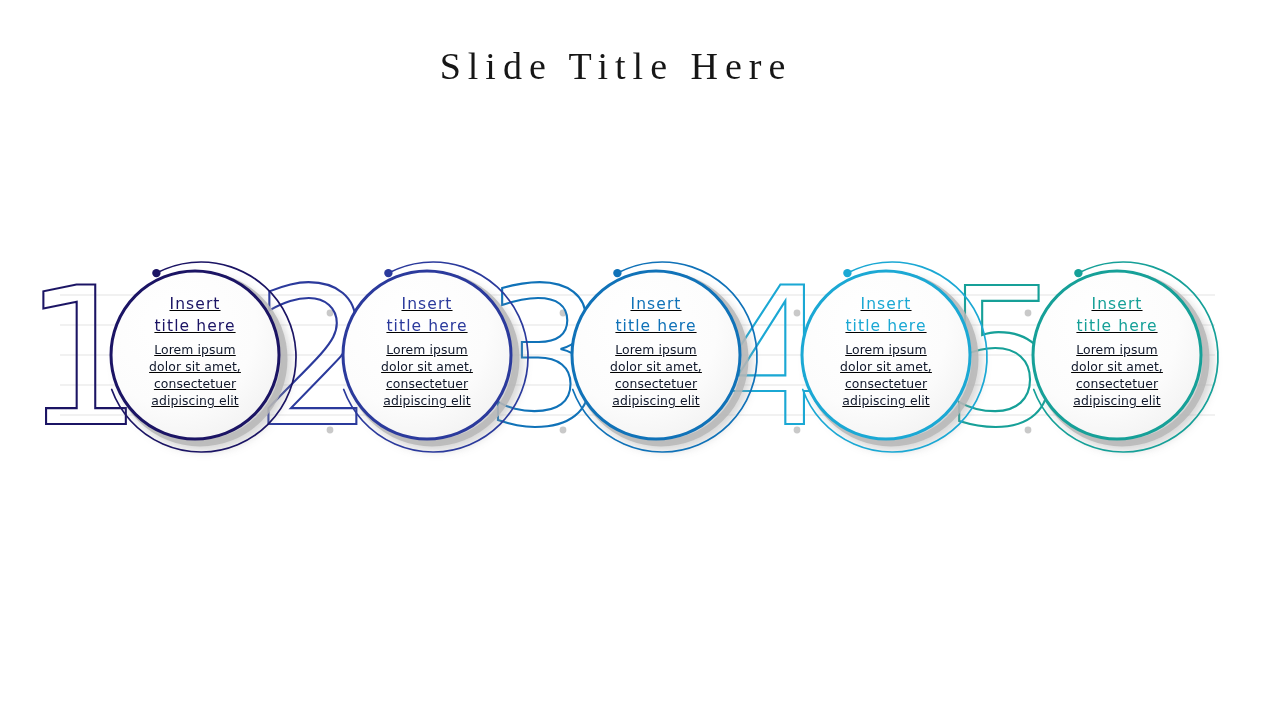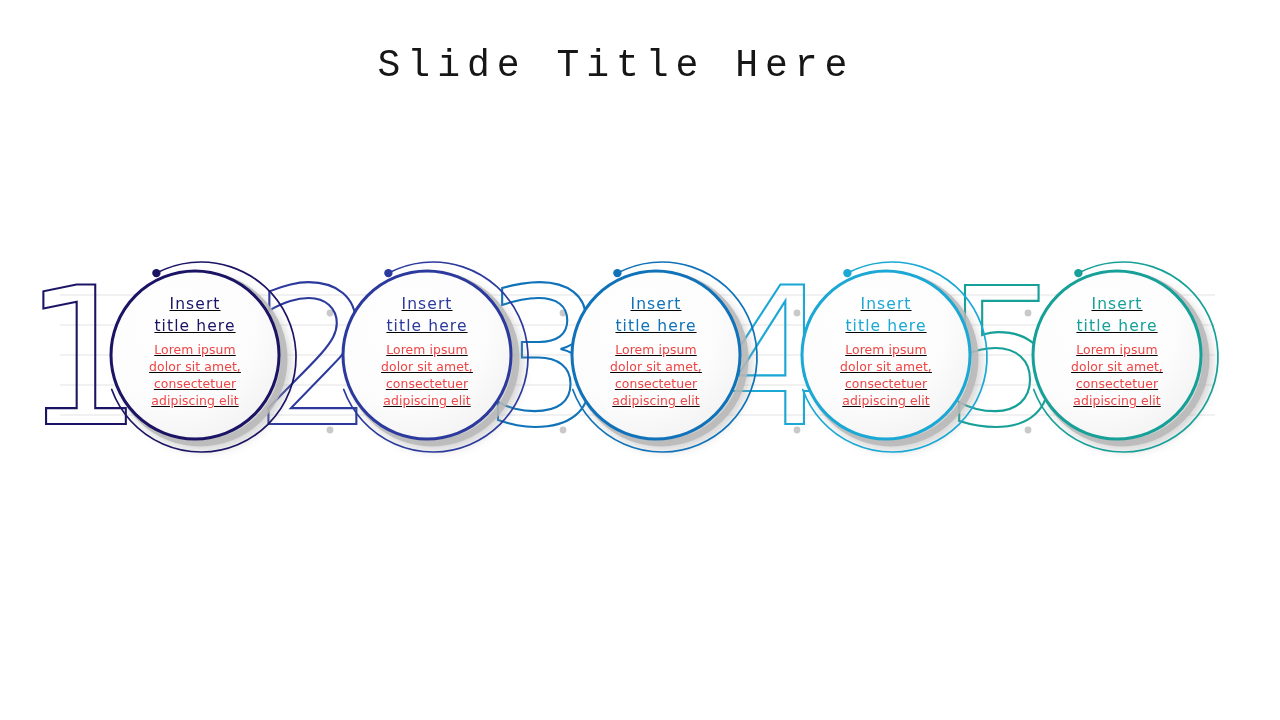--- a/index.html
+++ b/index.html
@@ -21,21 +21,21 @@
     background: #ffffff;
   }
 
   
   #slide-title {
     position: absolute;
     left: 0;
     top: 44px;
     width: 1232px;
     text-align: center;
-    font-family: Liberation Mono, monospace;
+    font-family: Liberation Serif, serif;
     font-size: 38px;
     font-weight: 400;
     letter-spacing: 7px;
     color: #161616;
     white-space: nowrap;
   }
 
   
   #infographic {
     position: absolute;
@@ -67,21 +67,21 @@
     line-height: 22px;
     letter-spacing: 1.1px;
     font-weight: 400;
     white-space: pre-line;
   }
   .step-body {
     margin-top: 4px;
     font-family: "DejaVu Sans", sans-serif;
     font-size: 12.4px;
     line-height: 17px;
-    color: #ef4444;
+    color: #0f172a;
     letter-spacing: 0.1px;
     white-space: pre-line;
     text-align: center;
   }
 </style>
 </head>
 <body>
 
 <div id="slide">
 

